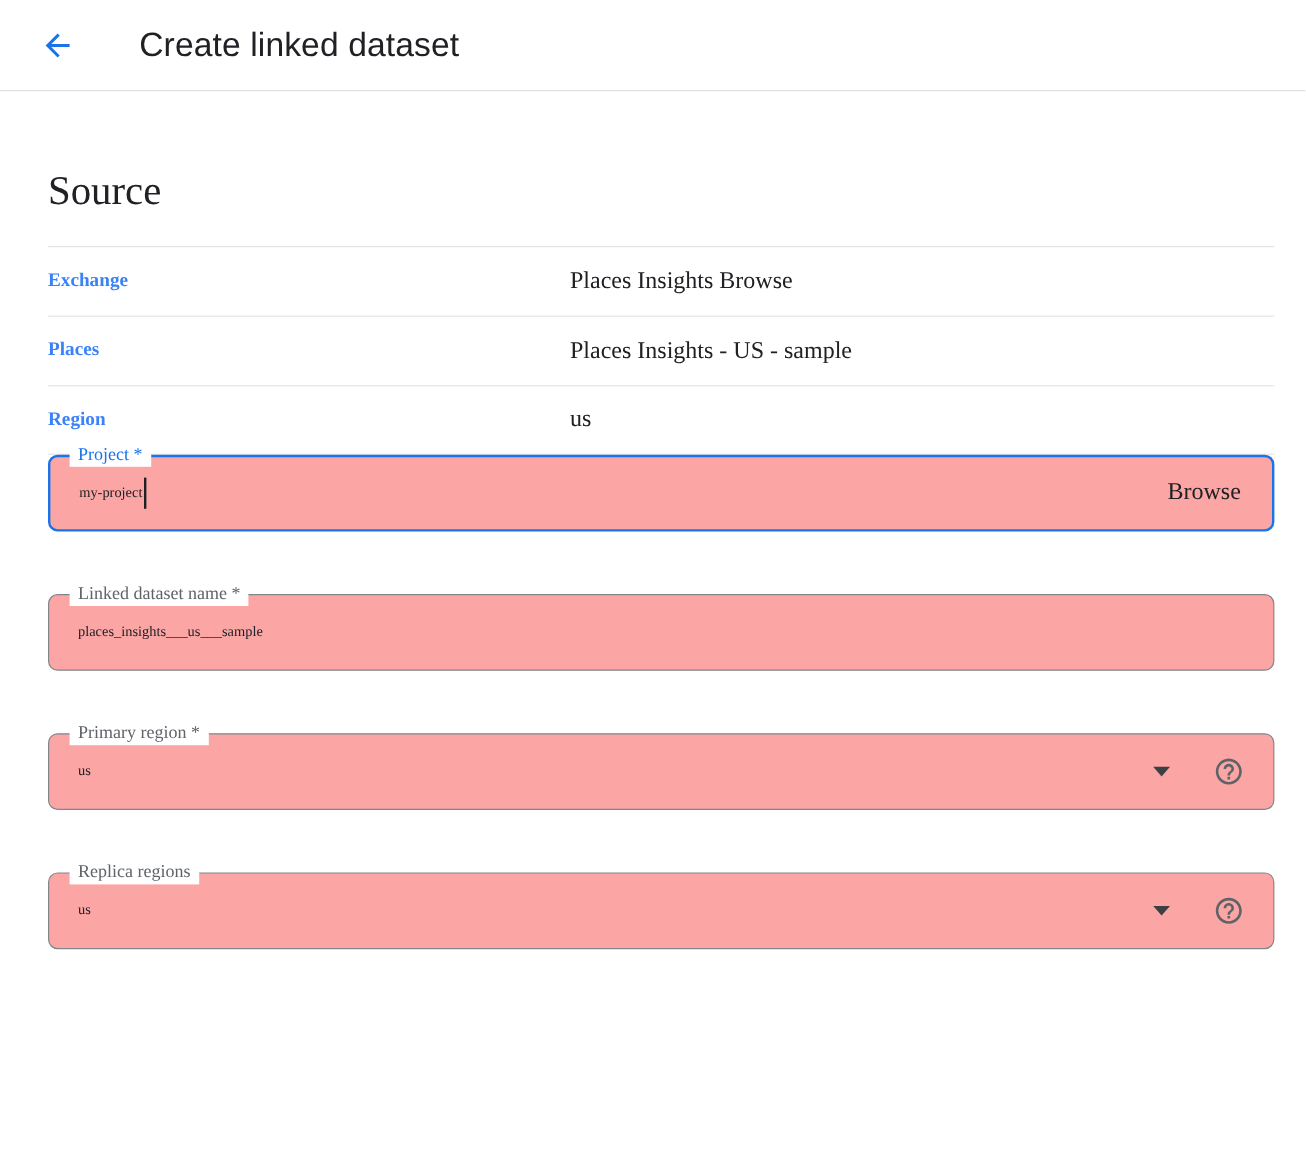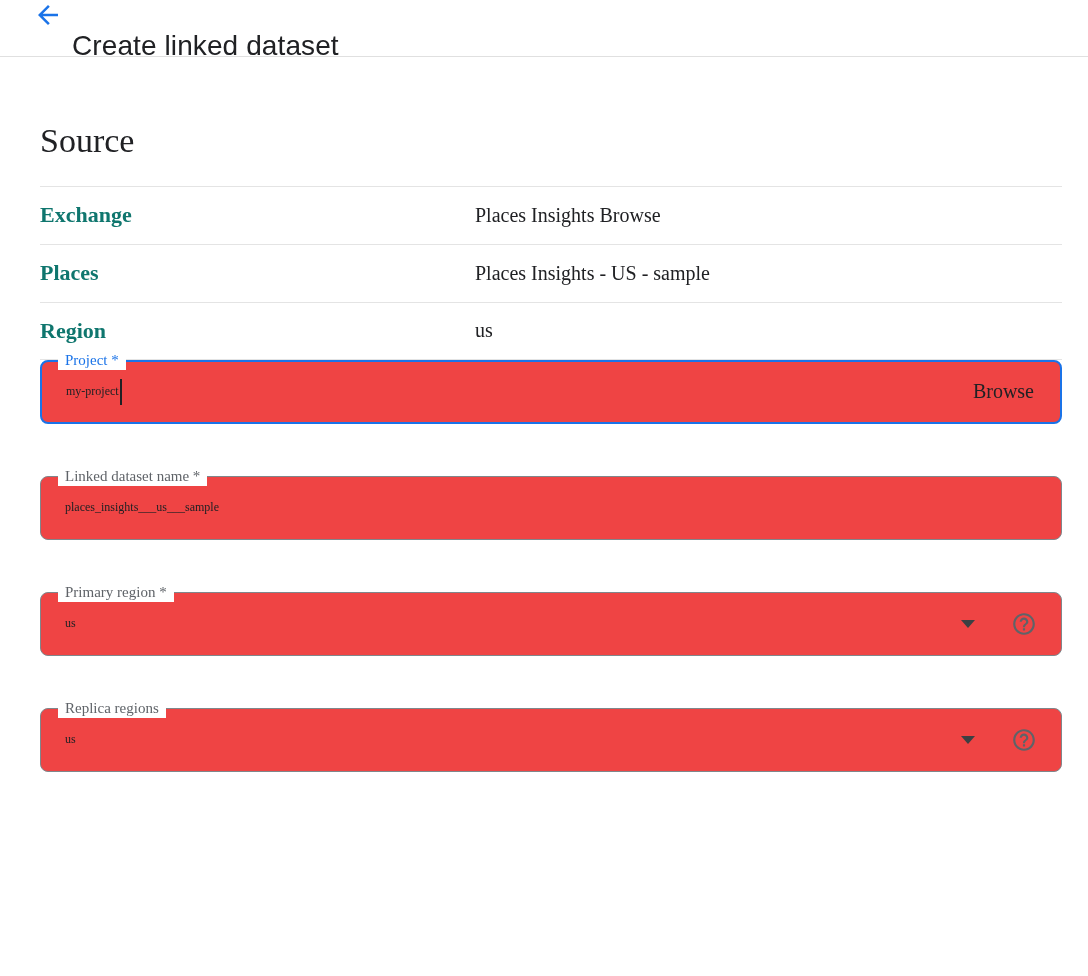--- a/index.html
+++ b/index.html
@@ -8,25 +8,24 @@
     width: 1088px;
     height: 976px;
     font-family: "Liberation Sans", "DejaVu Sans", sans-serif;
     color: #202124;
     overflow: hidden;
   }
 
   
   .header {
     display: flex;
-    align-items: flex-start;
-    height: 57px;
+    align-items: center;
+    height: 76px;
     border-bottom: 1px solid #e0e0e0;
     padding-left: 26px;
-    flex-direction: column;
   }
   .back-btn {
     width: 44px; height: 44px;
     display: flex; align-items: center; justify-content: center;
     border-radius: 50%;
     cursor: pointer;
   }
   .page-title {
     font-size: 28px;
     font-weight: 400;
@@ -48,33 +47,33 @@
   #destination-heading { margin-top: 74px; margin-bottom: 36px; }
 
   
   .kv-row {
     display: flex;
     align-items: center;
     min-height: 58px;
     border-top: 1px solid #e4e4e4;
   }
   .kv-row:last-child { border-bottom: 1px solid #e4e4e4; }
-  .kv-label { width: 435px; font-size: 22px; font-weight: 700; color: #0f766e; }
+  .kv-label { width: 435px; font-size: 16px; font-weight: 700; color: #3b82f6; }
   .kv-value { font-size: 20px; color: #202124; }
 
   
   .field {
     position: relative;
     height: 64px;
     border: 1px solid #80868b;
     border-radius: 8px;
     display: flex;
     align-items: center;
     padding: 0 24px;
-    background: #ef4444;
+    background: #fca5a5;
   }
   .field + .field { margin-top: 52px; justify-content: center; }
   .field-label {
     position: absolute;
     top: -11px;
     left: 17px;
     background: #ffffff;
     padding: 0 7px;
     font-size: 15px;
     color: #5f6368;

